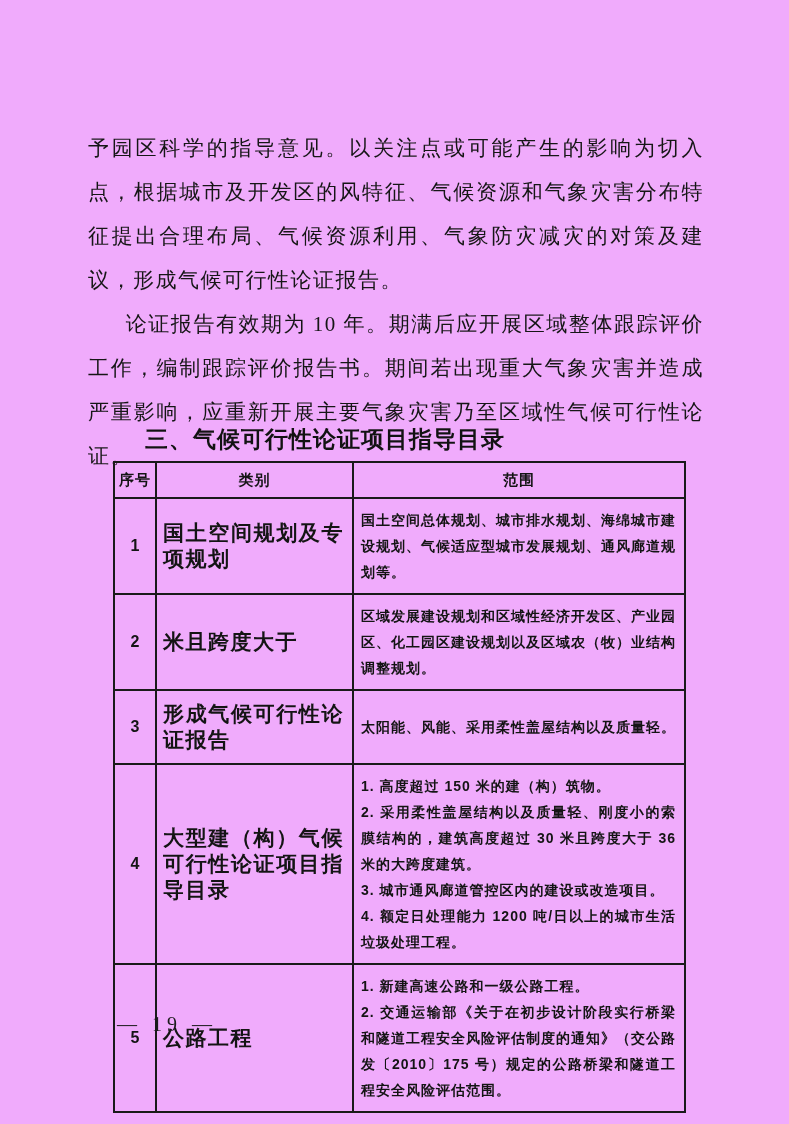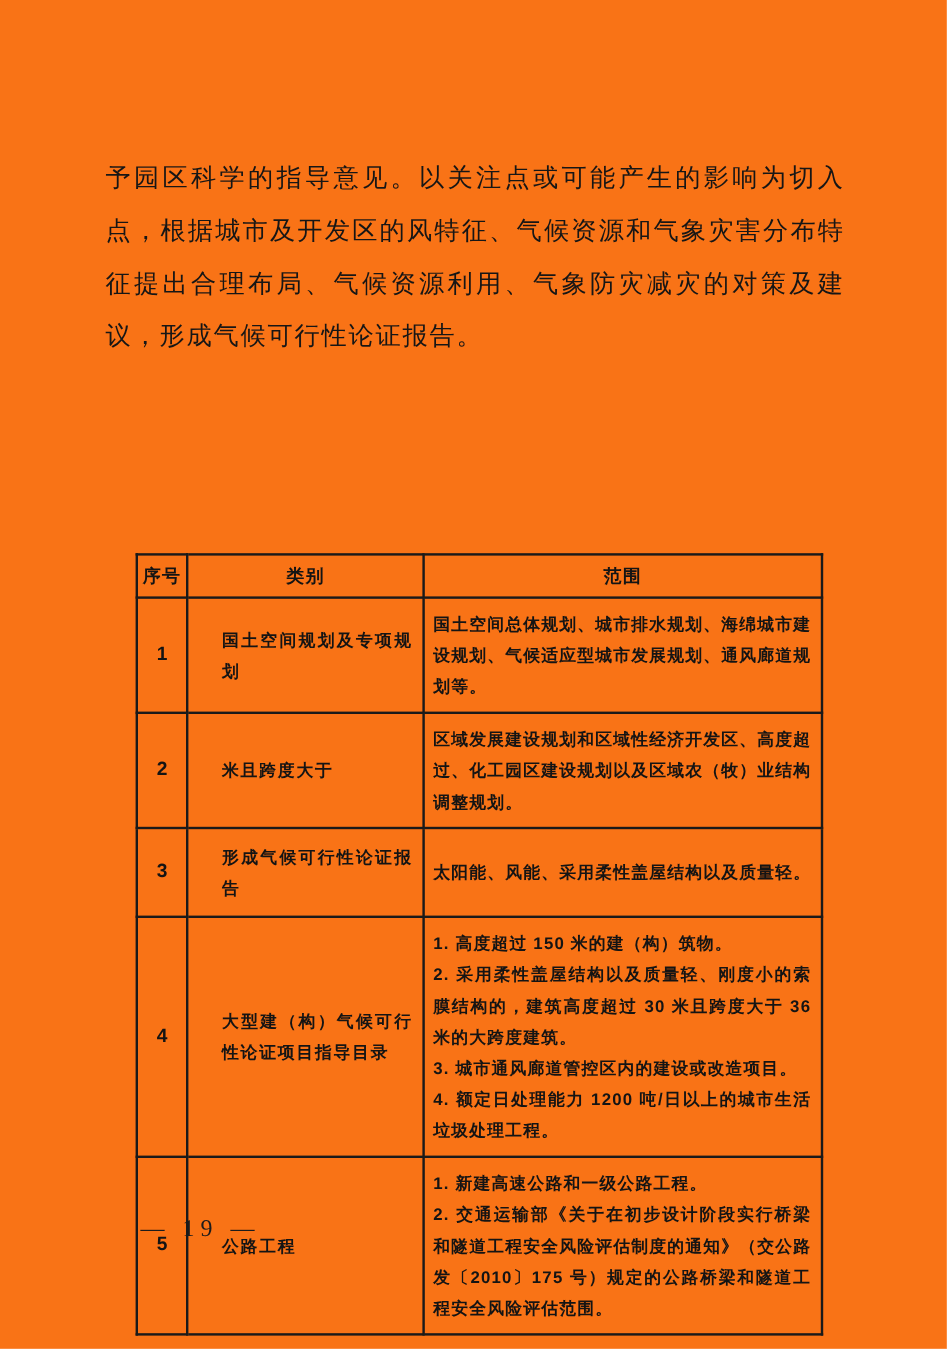--- a/index.html
+++ b/index.html
@@ -11,21 +11,21 @@
     width: 789px;
     height: 1124px;
     position: relative;
     font-family: "Liberation Serif", "DejaVu Serif", serif;
     color: #161616;
     overflow: hidden;
   }
   .page {
     position: absolute;
     inset: 0;
-    background: #f97316;
+    background: #f0abfc;
   }
   .body-text {
     position: absolute;
     left: 88px;
     top: 126px;
     width: 616px;
   }
   .body-par {
     margin: 0;
     font-size: 21px;
@@ -72,22 +72,22 @@
     font-size: 15px;
     letter-spacing: 1px;
     text-align: center;
     padding: 2px 0;
   }
   td.cell-no {
     text-align: center;
     font-size: 16px;
   }
   td.cell-category {
-    padding: 6px 8px 6px 28px;
-    font-size: 14px;
+    padding: 6px 8px 6px 6px;
+    font-size: 21px;
     letter-spacing: 1.5px;
     line-height: 26px;
     text-align: justify;
   }
   td.cell-scope {
     padding: 8px 8px 8px 7px;
     font-size: 14px;
     letter-spacing: 1px;
     line-height: 26px;
     white-space: pre-line;
@@ -109,22 +109,24 @@
     font-family: "Liberation Serif", "DejaVu Serif", serif;
   }
 </style>
 </head>
 <body>
 
 <div class="page">
 
   <div class="body-text">
     <p class="body-par">予园区科学的指导意见。以关注点或可能产生的影响为切入点，根据城市及开发区的风特征、气候资源和气象灾害分布特征提出合理布局、气候资源利用、气象防灾减灾的对策及建议，形成气候可行性论证报告。</p>
+    <p class="body-par indented">论证报告有效期为 10 年。期满后应开展区域整体跟踪评价工作，编制跟踪评价报告书。期间若出现重大气象灾害并造成严重影响，应重新开展主要气象灾害乃至区域性气候可行性论证。</p>
   </div>
 
+  <h3 class="section-heading">三、气候可行性论证项目指导目录</h3>
 
   <table class="doc-table">
     <colgroup>
       <col class="col-no">
       <col class="col-category">
       <col class="col-scope">
     </colgroup>
     <thead>
       <tr>
         <th>序号</th>
@@ -134,21 +136,21 @@
     </thead>
     <tbody>
       <tr class="row-1">
         <td class="cell-no">1</td>
         <td class="cell-category">国土空间规划及专项规划</td>
         <td class="cell-scope">国土空间总体规划、城市排水规划、海绵城市建设规划、气候适应型城市发展规划、通风廊道规划等。</td>
       </tr>
       <tr class="row-2">
         <td class="cell-no">2</td>
         <td class="cell-category">米且跨度大于</td>
-        <td class="cell-scope">区域发展建设规划和区域性经济开发区、高度超过、化工园区建设规划以及区域农（牧）业结构调整规划。</td>
+        <td class="cell-scope">区域发展建设规划和区域性经济开发区、产业园区、化工园区建设规划以及区域农（牧）业结构调整规划。</td>
       </tr>
       <tr class="row-3">
         <td class="cell-no">3</td>
         <td class="cell-category">形成气候可行性论证报告</td>
         <td class="cell-scope">太阳能、风能、采用柔性盖屋结构以及质量轻。</td>
       </tr>
       <tr class="row-4">
         <td class="cell-no">4</td>
         <td class="cell-category">大型建（构）气候可行性论证项目指导目录</td>
         <td class="cell-scope">1. 高度超过 150 米的建（构）筑物。

